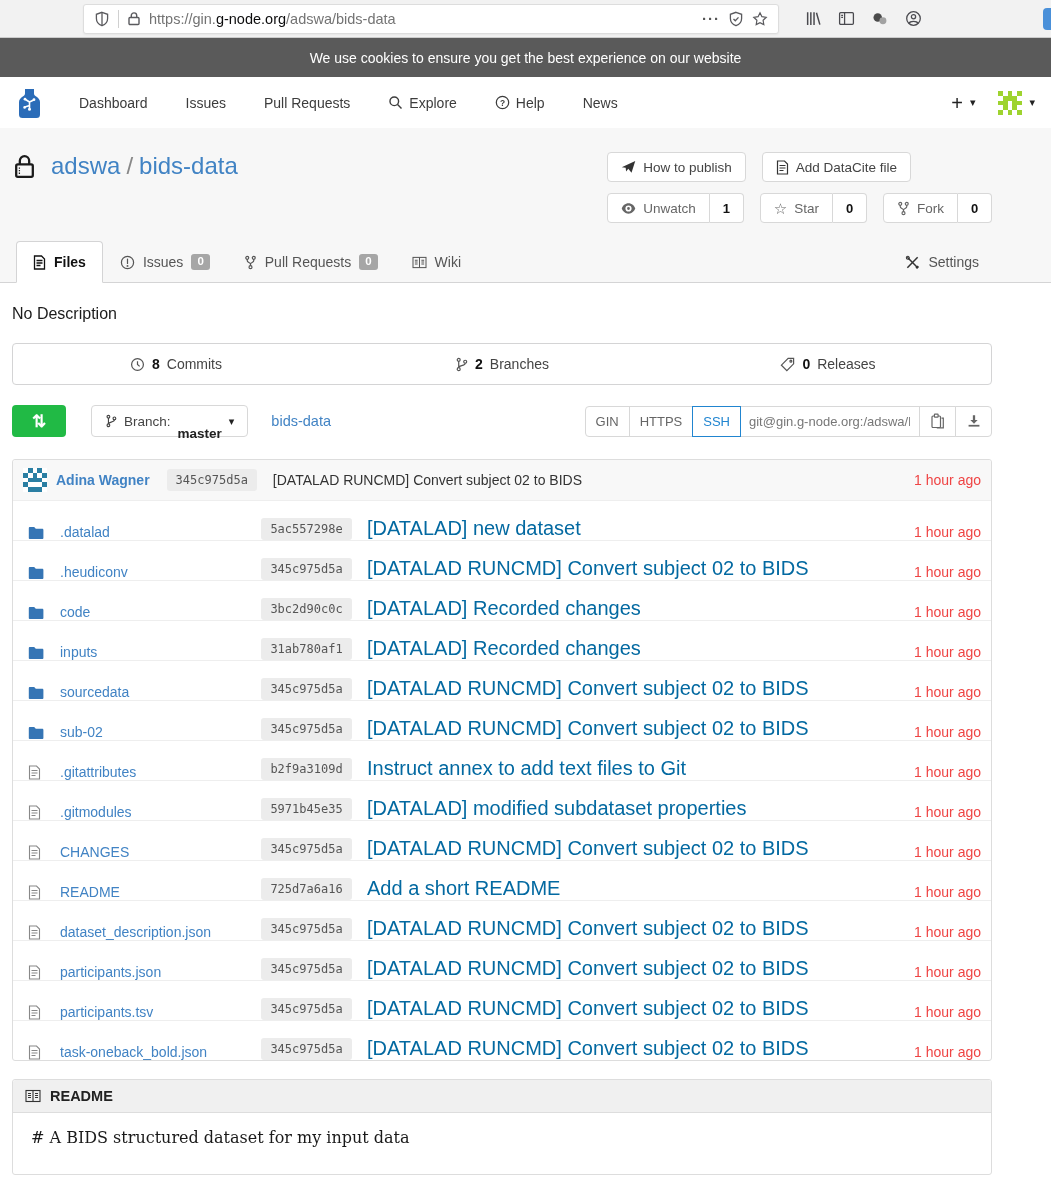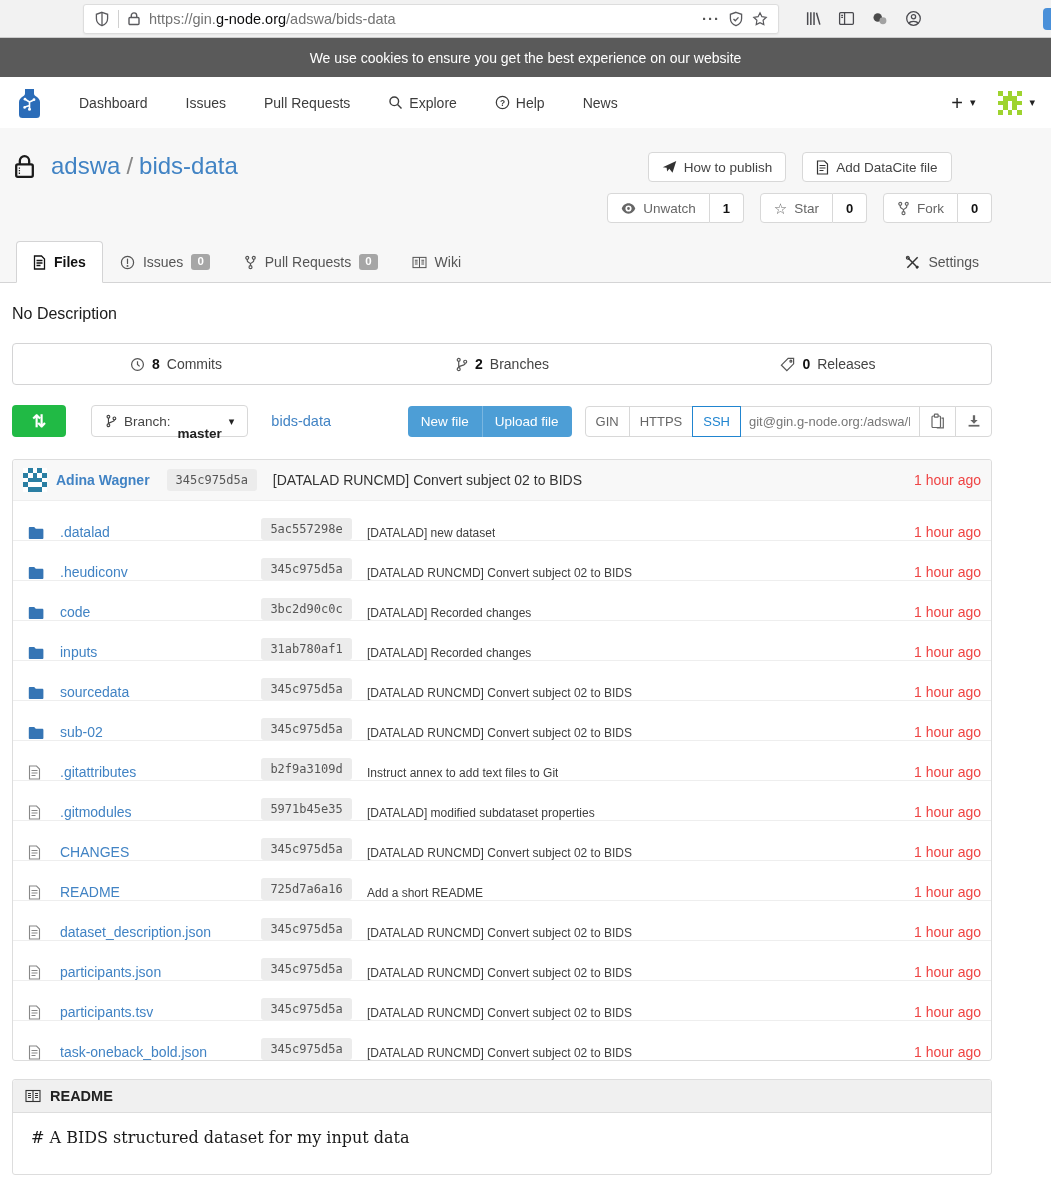--- a/index.html
+++ b/index.html
@@ -50,21 +50,21 @@
   .avatar-sm { width: 24px; height: 24px; border-radius: 2px; }
 
   
   .repo-head-zone { background: #f7f7f7; padding-top: 24px; }
   .container { width: 980px; margin-left: 12px; }
   .repo-title-row { display: flex; align-items: flex-start; }
   .repo-title { display: flex; align-items: center; gap: 14px; }
   .repo-title .names { font-size: 24px; }
   .repo-title a { color: #4183c4; text-decoration: none; cursor: pointer; }
   .repo-title .slash { color: #888; margin: 0 6px; font-weight: 300; }
-  .repo-actions { margin-left: auto; display: flex; flex-direction: column; align-items: center; gap: 11px; }
+  .repo-actions { margin-left: auto; display: flex; flex-direction: column; align-items: flex-start; gap: 11px; }
   .action-row { display: flex; gap: 16px; }
   .btn-basic {
     display: flex; align-items: center; gap: 7px; height: 30px; padding: 0 13px;
     background: #fff; border: 1px solid #d8d8d8; border-radius: 4px;
     font-size: 13.5px; color: #444; cursor: pointer;
   }
   .btn-group { display: flex; }
   .btn-group .btn-basic { border-radius: 4px 0 0 4px; color: #666; }
   .btn-count {
     display: flex; align-items: center; justify-content: center; min-width: 34px; height: 30px;
@@ -153,21 +153,21 @@
   .age { margin-left: auto; font-size: 14px; color: #ef4444; white-space: nowrap; }
 
   .file-row { height: 40px; display: flex; align-items: flex-end; padding: 0 10px; border-top: 1px solid #eeeeee; }
   .file-row .icon-cell { width: 22px; margin-left: 5px; display: flex; }
   .file-row .icon-cell .file-icon { display: none; }
   .file-row .icon-cell .folder-icon { display: none; }
   .file-row.folder .icon-cell .folder-icon { display: block; }
   .file-row.file .icon-cell .file-icon { display: block; }
   .file-name { width: 198px; font-size: 14px; color: #4183c4; text-decoration: none; margin-left: 10px; white-space: nowrap; overflow: hidden; cursor: pointer; }
   .badge-cell { width: 97px; display: flex; justify-content: center; flex-shrink: 0; }
-  .row-msg { margin-left: 12px; font-size: 12px; color: #404040; white-space: nowrap; overflow: hidden; }
+  .row-msg { margin-left: 12px; font-size: 20px; color: #0369a1; white-space: nowrap; overflow: hidden; }
 
   
   .readme-panel { margin-top: 18px; border: 1px solid #dddddd; border-radius: 3px; background: #fff; }
   .readme-head {
     background: #f0f0f0; border-bottom: 1px solid #dddddd; padding: 8px 12px;
     display: flex; align-items: center; gap: 9px; border-radius: 3px 3px 0 0;
   }
   .readme-title { font-size: 14.5px; font-weight: bold; color: #222; }
   .readme-body { padding: 15px 18px 27px; font-family: "DejaVu Serif", "Liberation Serif", serif; font-size: 16px; color: #1a1a1a; }
 </style>
@@ -493,24 +493,20 @@
             <circle cx="11" cy="5" r="1.6"></circle>
             <path d="M4 4.6v6.8M11 6.6c0 3.2-7 2.2-7 4.8"></path>
           </svg>
         </span>
       <span>Branch:</span>
       <b>master</b>
       <span class="caret">▾</span>
     </span>
     <a class="repo-path-link">bids-data</a>
     <div class="toolbar-right">
-      <span class="blue-group">
-        <button class="btn-blue">New file</button>
-        <button class="btn-blue">Upload file</button>
-      </span>
       <span class="clone-group">
         <button class="proto-btn first">GIN</button>
         <button class="proto-btn">HTTPS</button>
         <button class="proto-btn active">SSH</button>
         <input class="clone-input" readonly="" value="git@gin.g-node.org:/adswa/b" style="">
         <button class="icon-btn">
           <span>
               <svg width="15" height="16" viewBox="0 0 15 16" fill="none" stroke="#666" stroke-width="1.2">
                 <rect x="2" y="3" width="8.5" height="11.5" rx="1"></rect>
                 <rect x="4.4" y="1.2" width="3.7" height="3" rx=".6" fill="#fff"></rect>

